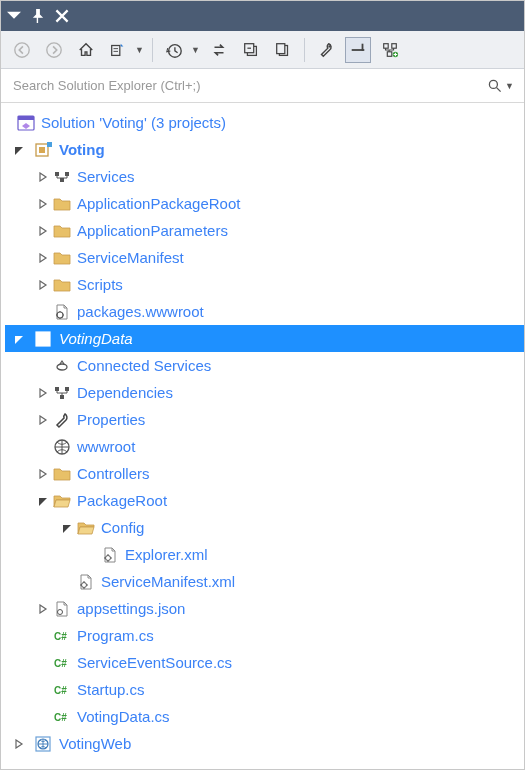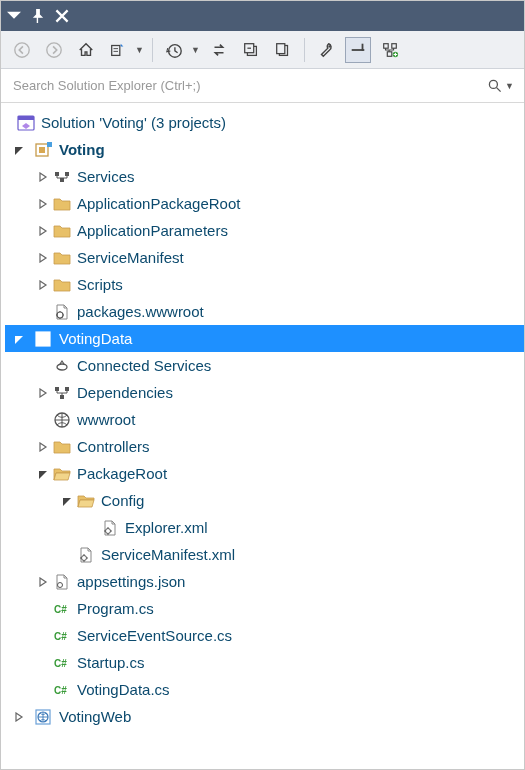--- a/index.html
+++ b/index.html
@@ -72,36 +72,36 @@
     display: flex;
     align-items: center;
     height: 27px;
     white-space: nowrap;
     cursor: default;
   }
   .row.selected {
     background: #1e90ff;
     color: #fff;
   }
-  .row.selected .label { color: #fff; }
+  .row.selected .label { color: #fff; font-style: italic; }
   .indent { display:inline-block; }
   .chev {
     width: 16px; height: 16px;
     display: inline-flex; align-items: center; justify-content: center;
     flex-shrink: 0;
   }
   .chev svg { width: 10px; height: 10px; }
   .ico {
     width: 22px; height: 22px;
     display: inline-flex; align-items: center; justify-content: center;
     flex-shrink: 0;
     margin-right: 4px;
   }
   .ico svg { width: 18px; height: 18px; }
-  .label { color: #0c4a6e; }
+  .label { color: #3b82f6; }
   .label.bold { font-weight: 600; }
   .row.selected .ico svg .strokable { stroke: #fff; }
 </style>
 </head>
 <body>
 
 <div class="titlebar">
   <div class="titlebar-icons">
     <span class="titlebar-icon">
       <svg viewBox="0 0 10 10">
@@ -374,20 +374,34 @@
         <svg viewBox="0 0 18 18">
           <rect x="2" y="3" width="4" height="4" fill="#555"></rect>
           <rect x="12" y="3" width="4" height="4" fill="#555"></rect>
           <rect x="7" y="11" width="4" height="4" fill="#555"></rect>
           <path d="M4 7v2h10V7M9 9v2" stroke="#555" stroke-width="1" fill="none"></path>
         </svg>
       </span>
     <span class="label">Dependencies</span>
   </div>
 
+  <div class="row">
+    <span class="indent" style="width:30px"></span>
+    <span class="chev">
+        <svg viewBox="0 0 10 10">
+          <path d="M2 1 L8 5 L2 9 Z" fill="none" stroke="#666" stroke-width="1.2"></path>
+        </svg>
+      </span>
+    <span class="ico">
+        <svg viewBox="0 0 18 18">
+          <path d="M12 3a4 4 0 0 1 1 6l-7 7-2-2 7-7a4 4 0 0 1 1-4z" fill="none" stroke="#444" stroke-width="1.5"></path>
+        </svg>
+      </span>
+    <span class="label">Properties</span>
+  </div>
 
   <div class="row">
     <span class="indent" style="width:46px"></span>
     <span class="ico">
         <svg viewBox="0 0 18 18">
           <circle cx="9" cy="9" r="7" fill="none" stroke="#555" stroke-width="1.3"></circle>
           <path d="M2 9h14M9 2v14M4 4c3 3 7 3 10 0M4 14c3-3 7-3 10 0" stroke="#555" stroke-width="1" fill="none"></path>
         </svg>
       </span>
     <span class="label">wwwroot</span>

